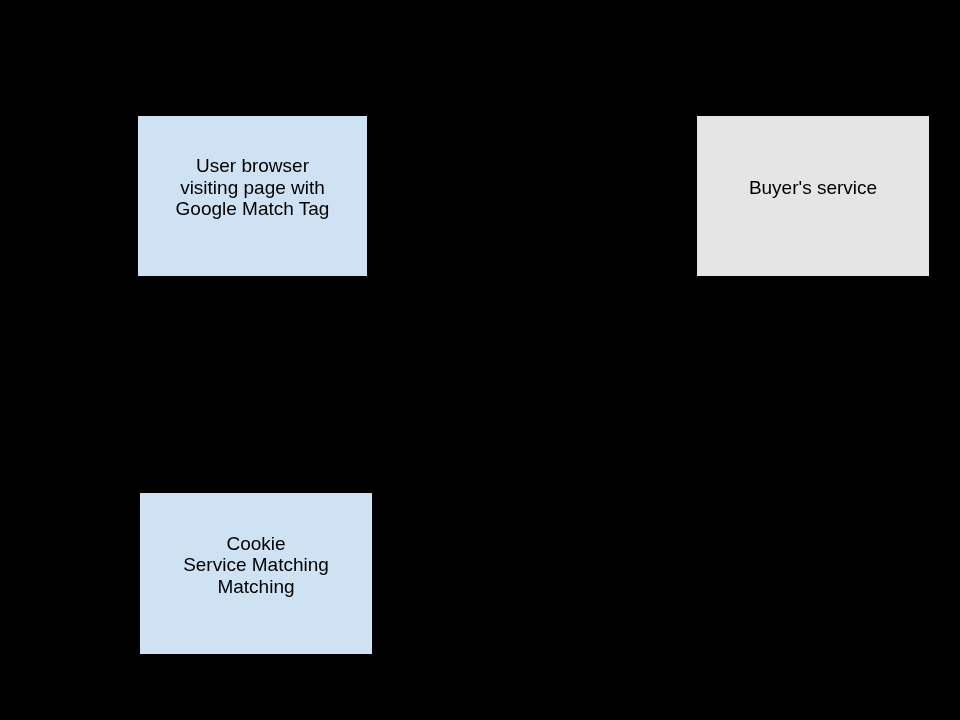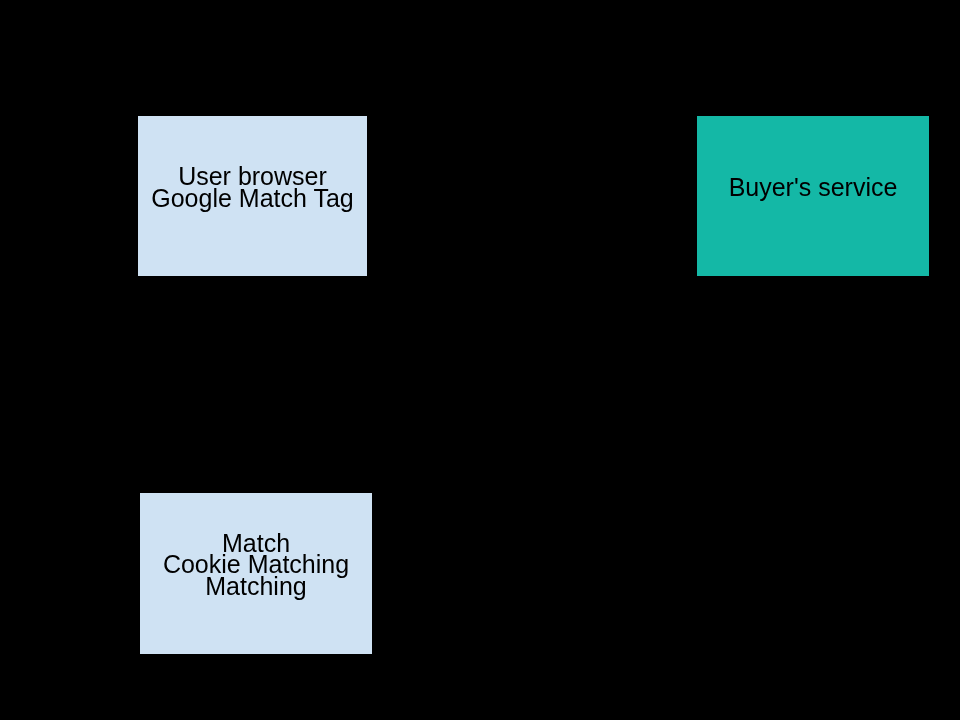--- a/index.html
+++ b/index.html
@@ -18,21 +18,21 @@
     height: 720px;
   }
   .node {
     position: absolute;
     box-sizing: border-box;
     border: 1px solid #000000;
     display: flex;
     align-items: center;
     justify-content: center;
     text-align: center;
-    font-size: 25px;
+    font-size: 19px;
     line-height: 21.5px;
     
     padding-bottom: 17px;
   }
   .node .line {
     display: block;
   }
   .node-user-browser {
     left: 137px;
     top: 115px;
@@ -53,31 +53,32 @@
   }
 </style>
 </head>
 <body>
 
 <div class="canvas" style="background: rgb(0, 0, 0);">
 
   <div class="node node-user-browser" style="background: rgb(207, 226, 243); border-color: rgb(0, 0, 0); color: rgb(0, 0, 0);">
     <div>
       <span class="line">User browser</span>
+      <span class="line">visiting page with</span>
       <span class="line">Google Match Tag</span>
     </div>
   </div>
 
-  <div class="node node-buyers-service" style="background: #14b8a6; border-color: rgb(0, 0, 0); color: rgb(0, 0, 0);">
+  <div class="node node-buyers-service" style="background: #e5e5e5; border-color: rgb(0, 0, 0); color: rgb(0, 0, 0);">
     <div>
       <span class="line">Buyer's service</span>
     </div>
   </div>
 
   <div class="node node-google-cms" style="background: rgb(207, 226, 243); border-color: rgb(0, 0, 0); color: rgb(0, 0, 0);">
     <div>
-      <span class="line">Match</span>
-      <span class="line">Cookie Matching</span>
+      <span class="line">Cookie</span>
+      <span class="line">Service Matching</span>
       <span class="line">Matching</span>
     </div>
   </div>
 
 </div>
 
 </body></html>

